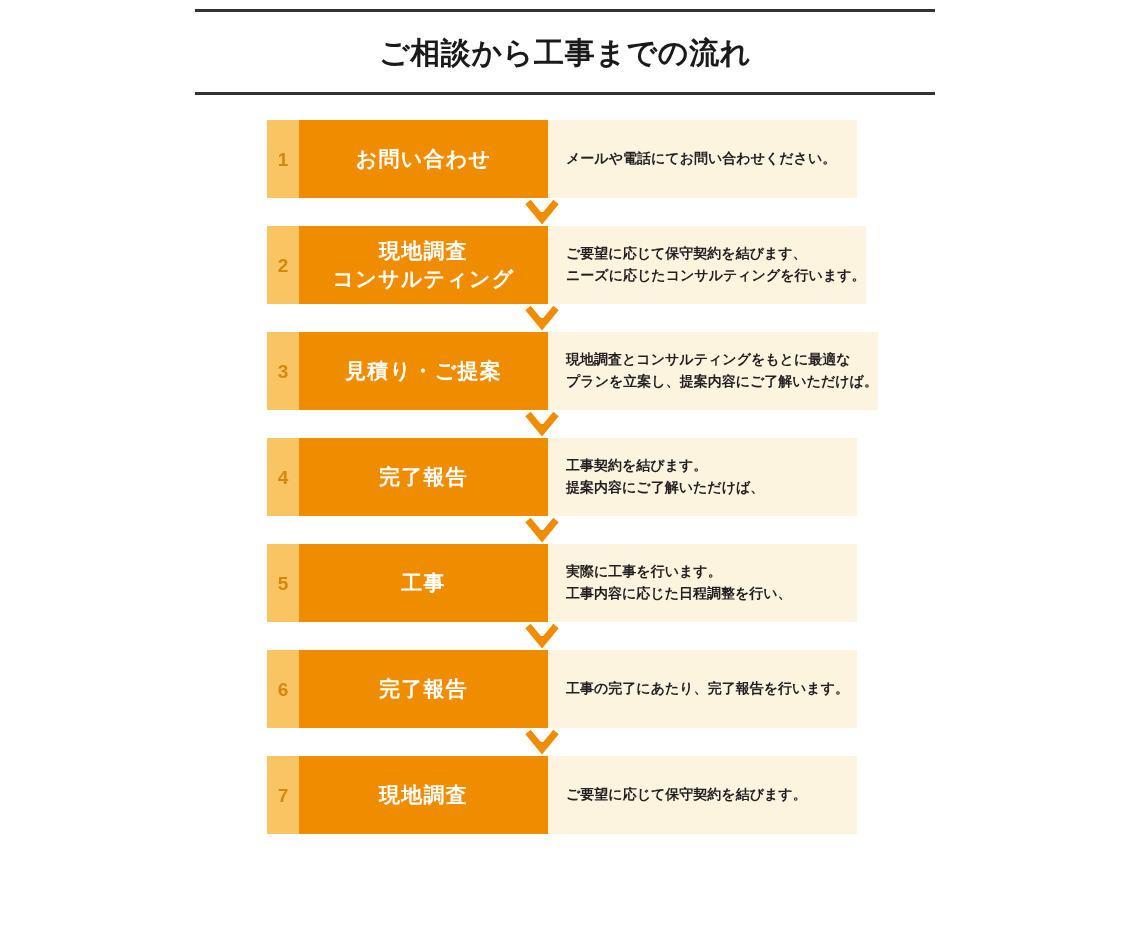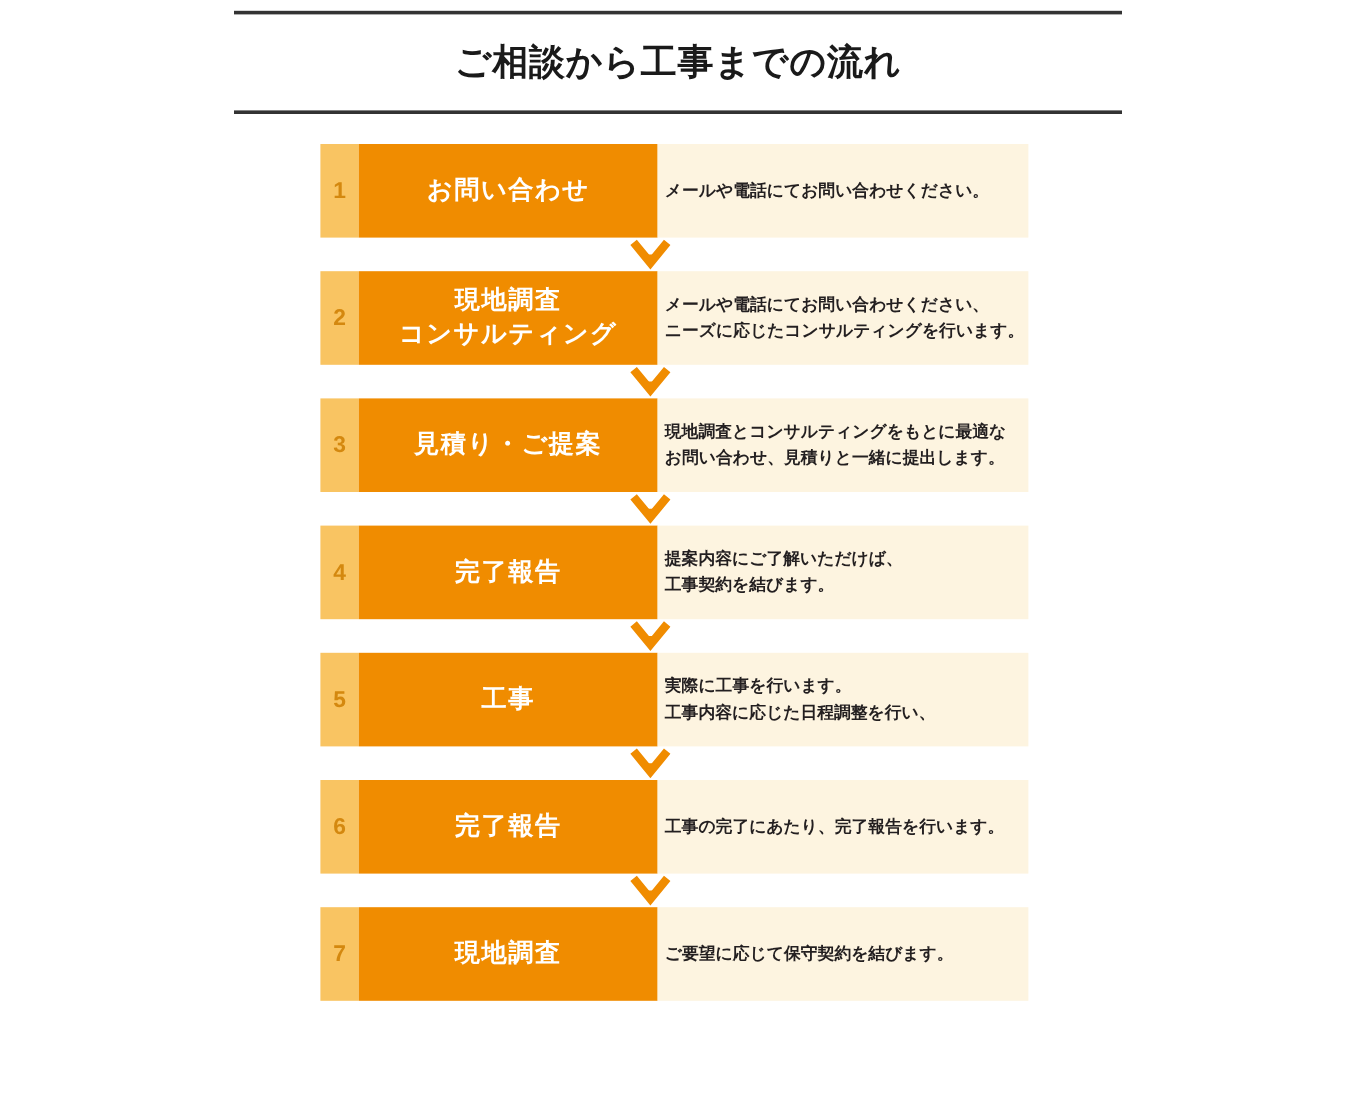--- a/index.html
+++ b/index.html
@@ -86,21 +86,21 @@
   .step-desc {
     flex: 1 1 auto;
     background: #fdf4e0;
     color: #231f20;
     font-size: 14px;
     font-weight: 700;
     line-height: 1.55;
     display: flex;
     flex-direction: column;
     justify-content: center;
-    padding-left: 6px;
+    padding-left: 18px;
     box-sizing: border-box;
   }
   .step-desc .dline { display: block; white-space: nowrap; }
 
   
   .connector {
     height: 28px;
     width: 590px;
     position: relative;
   }
@@ -136,54 +136,54 @@
         <path d="M17 13 L23 13 L17 24 L11 13 Z" fill="#f08c00"></path>
       </svg>
     </div>
     <div class="step">
       <div class="step-num">2</div>
       <div class="step-title">
         <span class="tline">現地調査</span>
         <span class="tline">コンサルティング</span>
       </div>
       <div class="step-desc">
-        <span class="dline">メールや電話にてお問い合わせください、</span>
+        <span class="dline">ご要望に応じて保守契約を結びます、</span>
         <span class="dline">ニーズに応じたコンサルティングを行います。</span>
       </div>
     </div>
     <div class="connector">
       <svg width="34" height="26" viewBox="0 0 34 26">
         <path d="M3 3 L17 20 L31 3" fill="none" stroke="#f08c00" stroke-width="7" stroke-linecap="butt" stroke-linejoin="miter"></path>
         <path d="M17 13 L23 13 L17 24 L11 13 Z" fill="#f08c00"></path>
       </svg>
     </div>
     <div class="step">
       <div class="step-num">3</div>
       <div class="step-title">
         <span class="tline">見積り・ご提案</span>
       </div>
       <div class="step-desc">
         <span class="dline">現地調査とコンサルティングをもとに最適な</span>
-        <span class="dline">お問い合わせ、見積りと一緒に提出します。</span>
+        <span class="dline">プランを立案し、提案内容にご了解いただけば。</span>
       </div>
     </div>
     <div class="connector">
       <svg width="34" height="26" viewBox="0 0 34 26">
         <path d="M3 3 L17 20 L31 3" fill="none" stroke="#f08c00" stroke-width="7" stroke-linecap="butt" stroke-linejoin="miter"></path>
         <path d="M17 13 L23 13 L17 24 L11 13 Z" fill="#f08c00"></path>
       </svg>
     </div>
     <div class="step">
       <div class="step-num">4</div>
       <div class="step-title">
         <span class="tline">完了報告</span>
       </div>
       <div class="step-desc">
+        <span class="dline">工事契約を結びます。</span>
         <span class="dline">提案内容にご了解いただけば、</span>
-        <span class="dline">工事契約を結びます。</span>
       </div>
     </div>
     <div class="connector">
       <svg width="34" height="26" viewBox="0 0 34 26">
         <path d="M3 3 L17 20 L31 3" fill="none" stroke="#f08c00" stroke-width="7" stroke-linecap="butt" stroke-linejoin="miter"></path>
         <path d="M17 13 L23 13 L17 24 L11 13 Z" fill="#f08c00"></path>
       </svg>
     </div>
     <div class="step">
       <div class="step-num">5</div>

